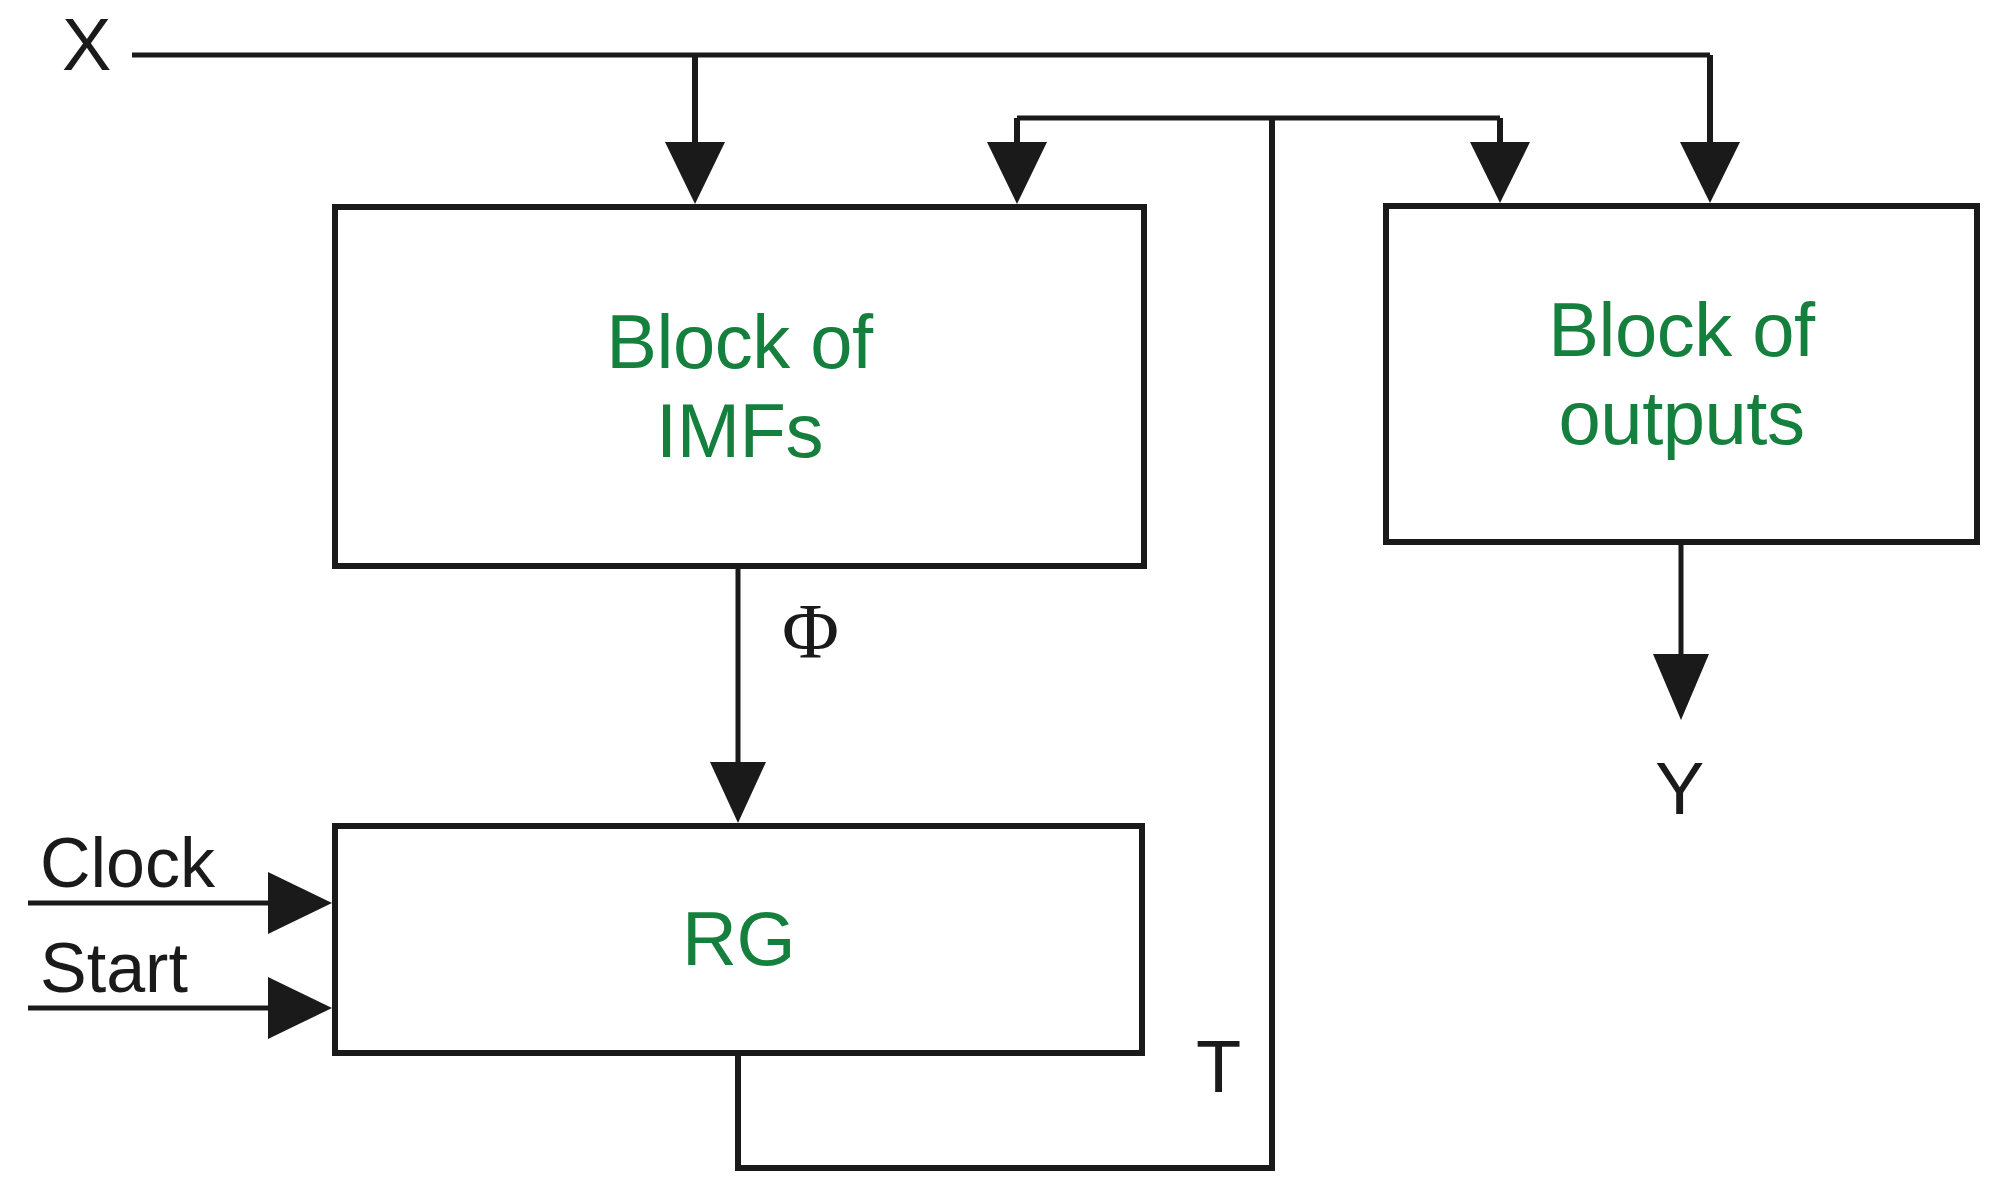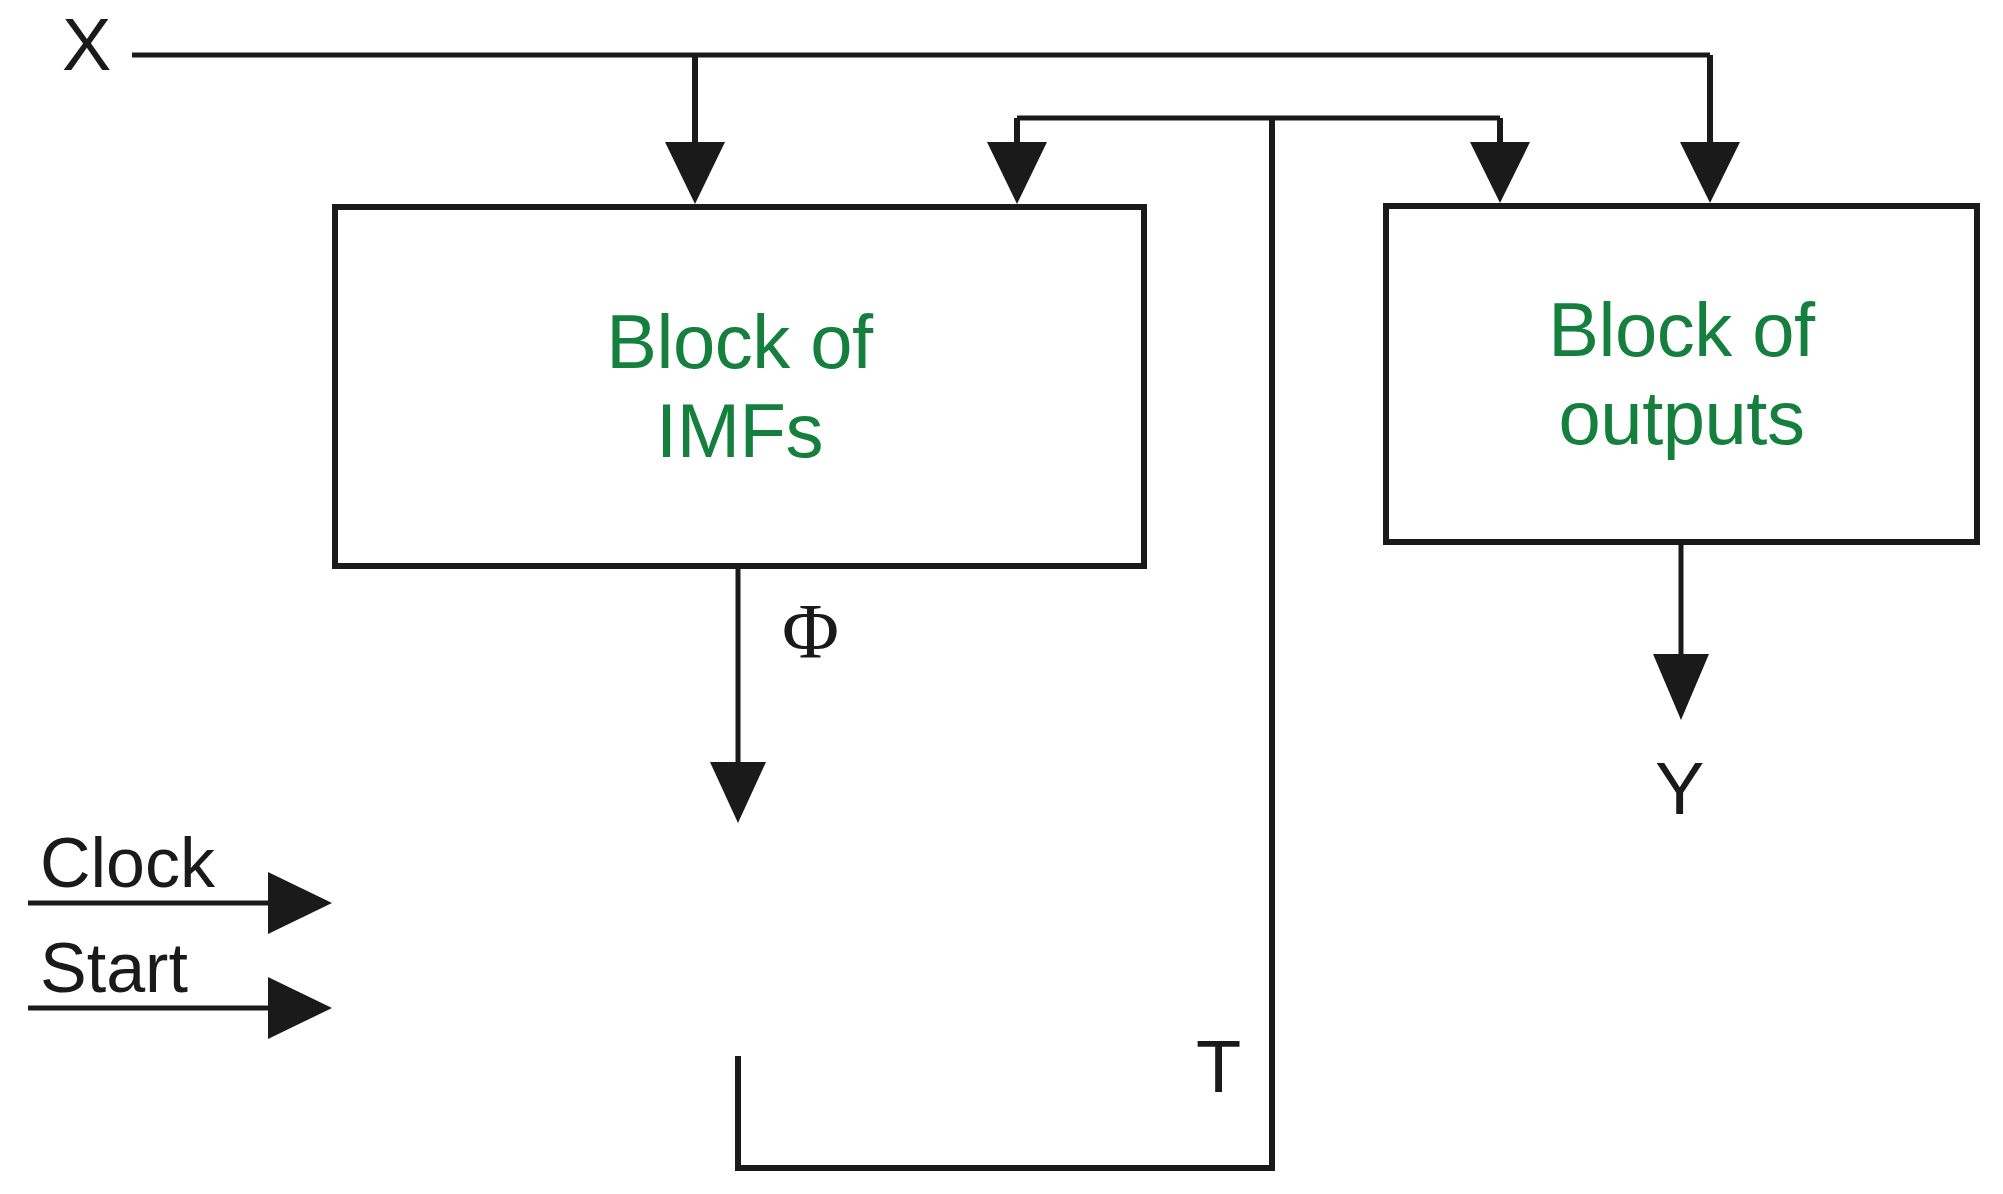--- a/index.html
+++ b/index.html
@@ -103,20 +103,21 @@
     <line x1="28" y1="1008" x2="272" y2="1008" stroke="#1a1a1a" stroke-width="5"></line>
     <polygon points="268,977 268,1039 332,1008" fill="#1a1a1a"></polygon>
   </svg>
 
   <div class="blk" id="blk-imfs">Block of
 IMFs</div>
 
   <div class="blk" id="blk-outputs">Block of
 outputs</div>
 
+  <div class="blk" id="blk-rg">RG</div>
 
   <div class="lbl" id="lbl-x">X</div>
 
   <div class="lbl" id="lbl-y">Y</div>
 
   <div class="lbl lbl-serif" id="lbl-phi">Φ</div>
 
   <div class="lbl" id="lbl-t">T</div>
 
   <div class="lbl" id="lbl-start">Clock</div>

